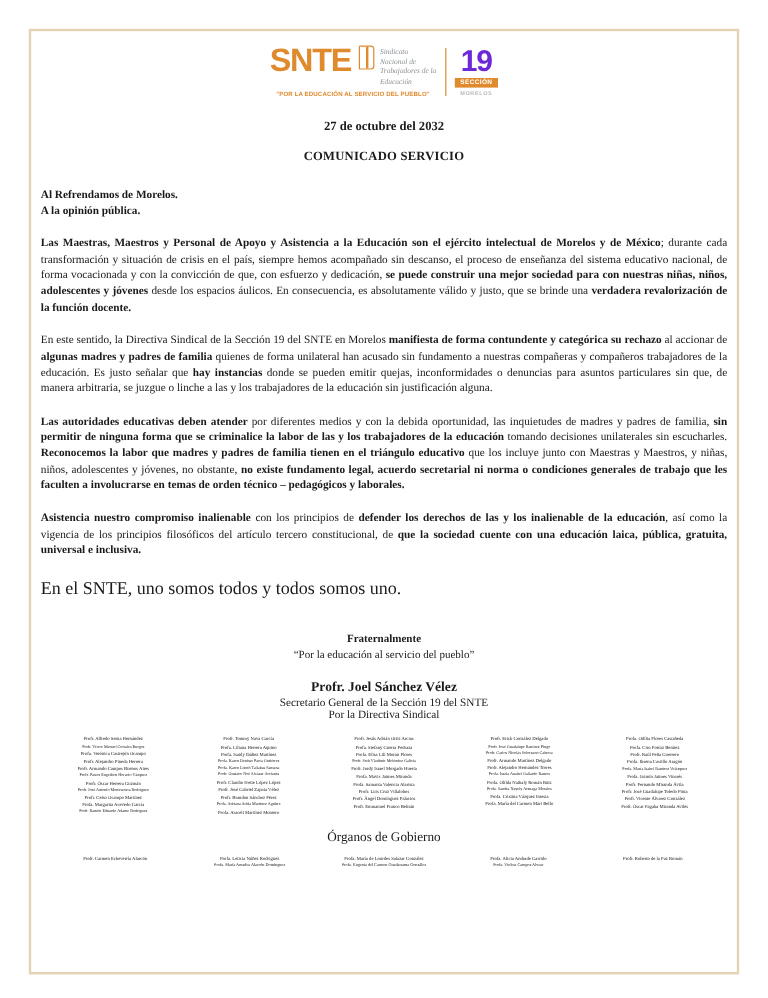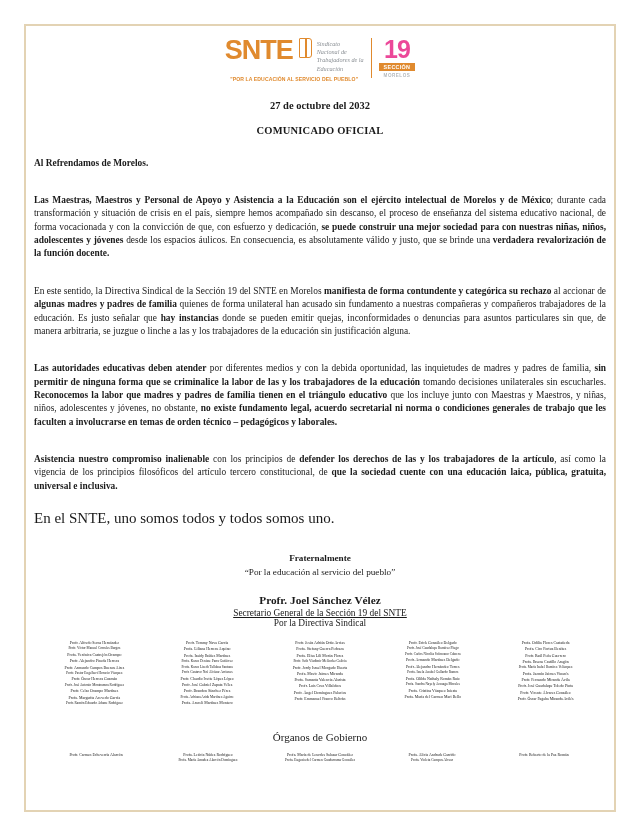--- a/index.html
+++ b/index.html
@@ -36,21 +36,21 @@
     position: absolute;
     left: 34px;
     top: 32px;
     width: 572px;
     box-sizing: border-box;
   }
 
   
   .logo-row {
     display: flex;
-    align-items: flex-start;
+    align-items: center;
     justify-content: center;
     gap: 4px;
     margin-top: 6px;
     margin-bottom: 4px;
   }
   .logo-left {
     display: flex;
     flex-direction: column;
     align-items: center;
   }
@@ -116,21 +116,21 @@
     align-items: center;
     border-left: 1.4px solid #e08a2e;
     padding-left: 7px;
     margin-left: 3px;
     position: relative;
   }
   .badge-num {
     font-family: "Liberation Sans", sans-serif;
     font-weight: bold;
     font-size: 25px;
-    color: #ec4899;
+    color: #6d28d9;
     line-height: 0.95;
     letter-spacing: -1px;
   }
   .badge-sec {
     font-family: "Liberation Sans", sans-serif;
     font-weight: bold;
     font-size: 5.4px;
     color: #ffffff;
     background: #e08a2e;
     padding: 1px 5px 1px 5px;
@@ -162,21 +162,21 @@
   }
 
   
   .addressee {
     margin-top: 21px;
     font-weight: bold;
     font-size: 9.4px;
     line-height: 1.42;
   }
   p.body-par {
-    margin: 24px 0 0 0;
+    margin: 14px 0 0 0;
     font-size: 9.4px;
     line-height: 1.42;
     text-align: justify;
   }
   p.body-par b { font-weight: bold; }
   .plain-line {
     margin-top: 15px;
     font-size: 15px;
     line-height: 1.42;
   }
@@ -196,21 +196,20 @@
     line-height: 1.45;
   }
   .sig-name {
     font-weight: bold;
     font-size: 11.3px;
     margin-top: 15px;
   }
   .sig-role {
     font-size: 9.4px;
     margin-top: 2px;
-    text-decoration: underline;
   }
   .sig-directiva {
     font-size: 9.4px;
   }
 
   
   .names-grid {
     display: flex;
     justify-content: space-between;
     margin-top: 12px;
@@ -228,21 +227,21 @@
     color: #1a1a1a;
   }
   .name-item.small {
     font-size: 3.45px;
   }
 
   
   .organos-title {
     text-align: center;
     font-size: 11px;
-    margin-top: 24px;
+    margin-top: 12px;
   }
   .organos-grid {
     display: flex;
     justify-content: space-between;
     align-items: flex-start;
     margin-top: 9px;
     padding: 0 6px;
   }
   .organos-col {
     flex: 1 1 0;
@@ -283,31 +282,32 @@
         <div class="tagline">"POR LA EDUCACIÓN AL SERVICIO DEL PUEBLO"</div>
       </div>
       <div class="section-badge">
         <div class="badge-num">19</div>
         <div class="badge-sec">SECCIÓN</div>
         <div class="badge-state">MORELOS</div>
       </div>
     </div>
 
     <div class="doc-date">27 de octubre del 2032</div>
-    <div class="doc-title">COMUNICADO OFICIAL</div>
+    <div class="doc-title">COMUNICADO SERVICIO</div>
 
     <div class="addressee">
       <div>Al Refrendamos de Morelos.</div>
+      <div>A la opinión pública.</div>
     </div>
 
     <div>
       <p class="body-par"><b>Las Maestras, Maestros y Personal de Apoyo y Asistencia a la Educación son el ejército intelectual de Morelos y de México</b><span>; durante cada transformación y situación de crisis en el país, siempre hemos acompañado sin descanso, el proceso de enseñanza del sistema educativo nacional, de forma vocacionada y con la convicción de que, con esfuerzo y dedicación, </span><b>se puede construir una mejor sociedad para con nuestras niñas, niños, adolescentes y jóvenes</b><span> desde los espacios áulicos. En consecuencia, es absolutamente válido y justo, que se brinde una </span><b>verdadera revalorización de la función docente.</b></p>
       <p class="body-par"><span>En este sentido, la Directiva Sindical de la Sección 19 del SNTE en Morelos </span><b>manifiesta de forma contundente y categórica su rechazo</b><span> al accionar de </span><b>algunas madres y padres de familia</b><span> quienes de forma unilateral han acusado sin fundamento a nuestras compañeras y compañeros trabajadores de la educación. Es justo señalar que </span><b>hay instancias</b><span> donde se pueden emitir quejas, inconformidades o denuncias para asuntos particulares sin que, de manera arbitraria, se juzgue o linche a las y los trabajadores de la educación sin justificación alguna.</span></p>
       <p class="body-par"><b>Las autoridades educativas deben atender</b><span> por diferentes medios y con la debida oportunidad, las inquietudes de madres y padres de familia, </span><b>sin permitir de ninguna forma que se criminalice la labor de las y los trabajadores de la educación</b><span> tomando decisiones unilaterales sin escucharles. </span><b>Reconocemos la labor que madres y padres de familia tienen en el triángulo educativo</b><span> que los incluye junto con Maestras y Maestros, y niñas, niños, adolescentes y jóvenes, no obstante, </span><b>no existe fundamento legal, acuerdo secretarial ni norma o condiciones generales de trabajo que les faculten a involucrarse en temas de orden técnico – pedagógicos y laborales.</b></p>
-      <p class="body-par"><b>Asistencia nuestro compromiso inalienable</b><span> con los principios de </span><b>defender los derechos de las y los trabajadores de la artículo</b><span>, así como la vigencia de los principios filosóficos del artículo tercero constitucional, de </span><b>que la sociedad cuente con una educación laica, pública, gratuita, universal e inclusiva.</b></p>
+      <p class="body-par"><b>Asistencia nuestro compromiso inalienable</b><span> con los principios de </span><b>defender los derechos de las y los inalienable de la educación</b><span>, así como la vigencia de los principios filosóficos del artículo tercero constitucional, de </span><b>que la sociedad cuente con una educación laica, pública, gratuita, universal e inclusiva.</b></p>
     </div>
 
     <div class="plain-line">En el SNTE, uno somos todos y todos somos uno.</div>
 
     <div class="sig">
       <div class="sig-fratern">Fraternalmente</div>
       <div class="sig-motto">“Por la educación al servicio del pueblo”</div>
       <div class="sig-name">Profr. Joel Sánchez Vélez</div>
       <div class="sig-role">Secretario General de la Sección 19 del SNTE</div>
       <div class="sig-directiva">Por la Directiva Sindical</div>

